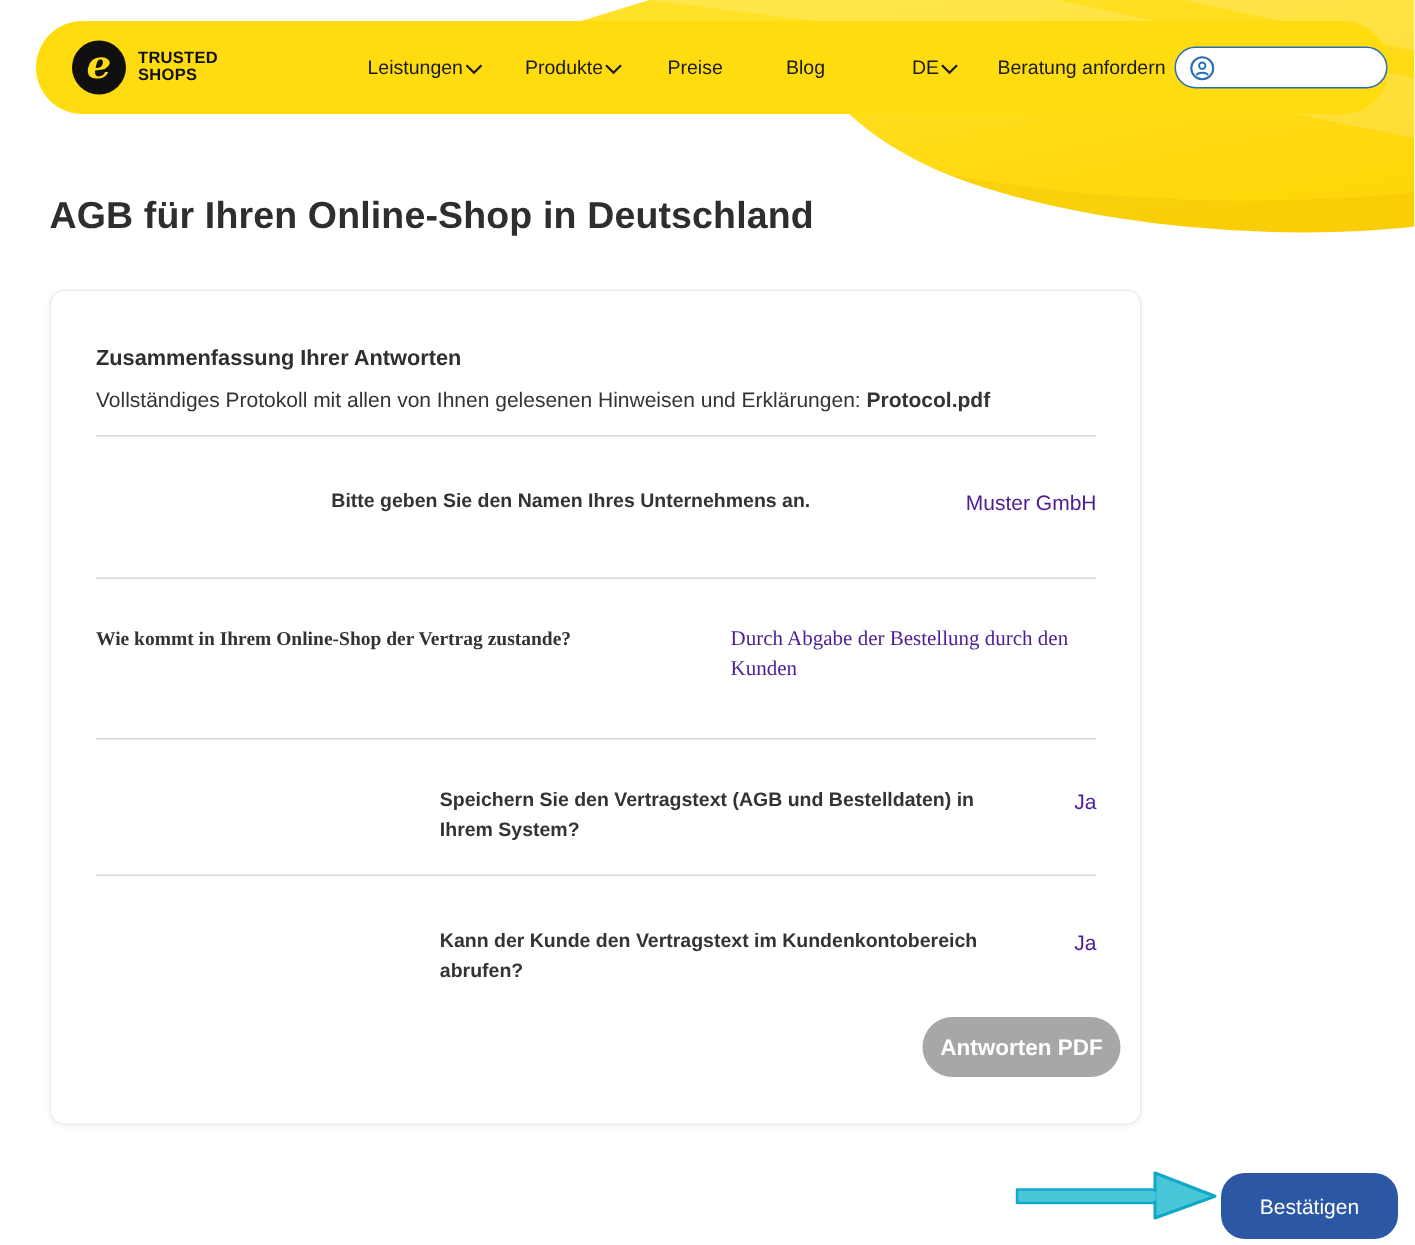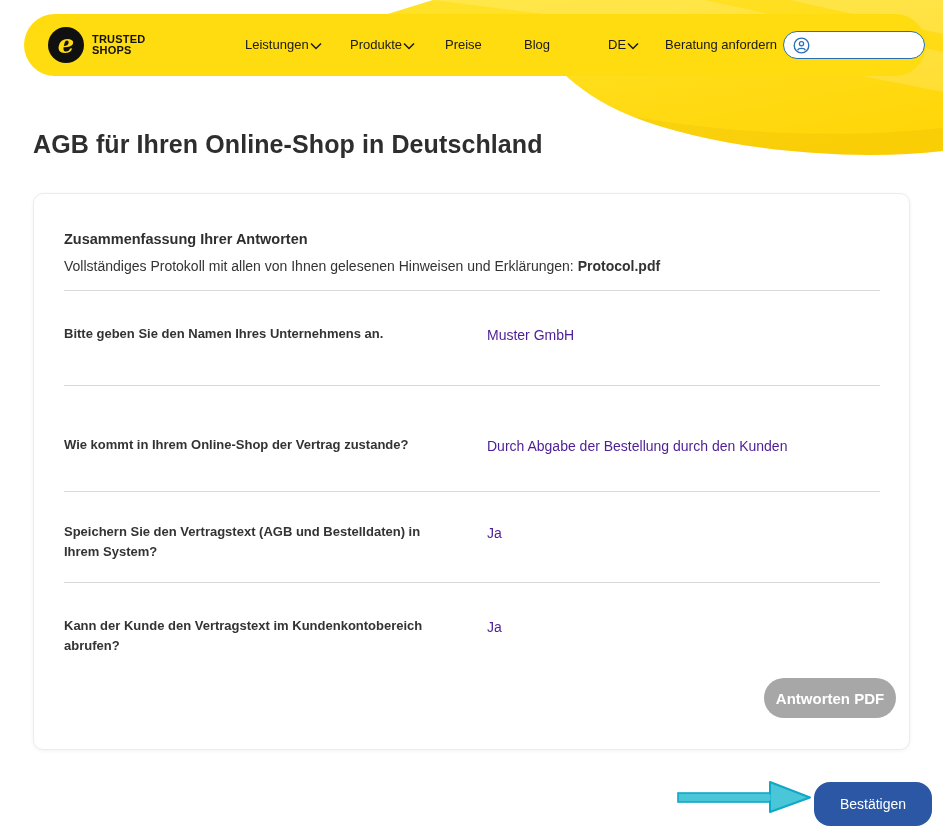--- a/index.html
+++ b/index.html
@@ -36,31 +36,31 @@
     position:absolute;left:759px;top:17px;width:142px;height:28px;background:#fff;
     border:1.5px solid #2a6fb5;border-radius:15px;box-sizing:border-box;
     display:flex;align-items:center;padding-left:9px;cursor:pointer;
   }
   
   .page-title{
     position:absolute;left:33px;top:130px;margin:0;font-size:25px;font-weight:700;
     color:#2e2e2e;letter-spacing:.1px;z-index:6;
   }
   .card{
-    position:absolute;left:33px;top:193px;width:877px;height:557px;background:#fff;
+    position:absolute;left:33px;top:193px;width:728px;height:557px;background:#fff;
     border:1px solid #ececec;border-radius:10px;box-sizing:border-box;
     box-shadow:0 1px 4px rgba(0,0,0,.05);padding:0 29px 0 30px;z-index:6;
   }
   .card-head{padding-top:37px;}
   .card-head h2{margin:0;font-size:14.5px;font-weight:bold;color:#2f2f2f;}
   .protocol-line{margin:11px 0 16px;font-size:14px;color:#333;}
   .protocol-line b{font-weight:bold;}
-  .qa-row{display:flex;border-top:1px solid #d9d9d9;}
+  .qa-row{display:flex;border-top:1px solid #d9d9d9;justify-content:flex-end;}
   .qa-row.row-1{padding:33px 0 40px;}
-  .qa-row.row-2{padding:49px 0 35px;}
+  .qa-row.row-2{padding:30px 0 35px;font-family:Liberation Serif, serif;}
   .qa-row.row-3{padding:30px 0 20px;}
   .qa-row.row-4{padding:33px 0 42px;}
   .qa-q{flex:0 0 423px;box-sizing:border-box;padding-right:33px;
         font-size:13px;font-weight:bold;color:#333;line-height:20px;}
   .qa-a{font-size:14px;color:#4c1d95;line-height:20px;padding-top:1px;}
   .protocol-btn{
     position:absolute;right:13px;bottom:31px;width:132px;height:40px;border:none;
     border-radius:20px;background:#a7a7a7;color:#fff;font-weight:bold;font-size:15px;
     font-family:"Liberation Sans",sans-serif;cursor:pointer;
   }

